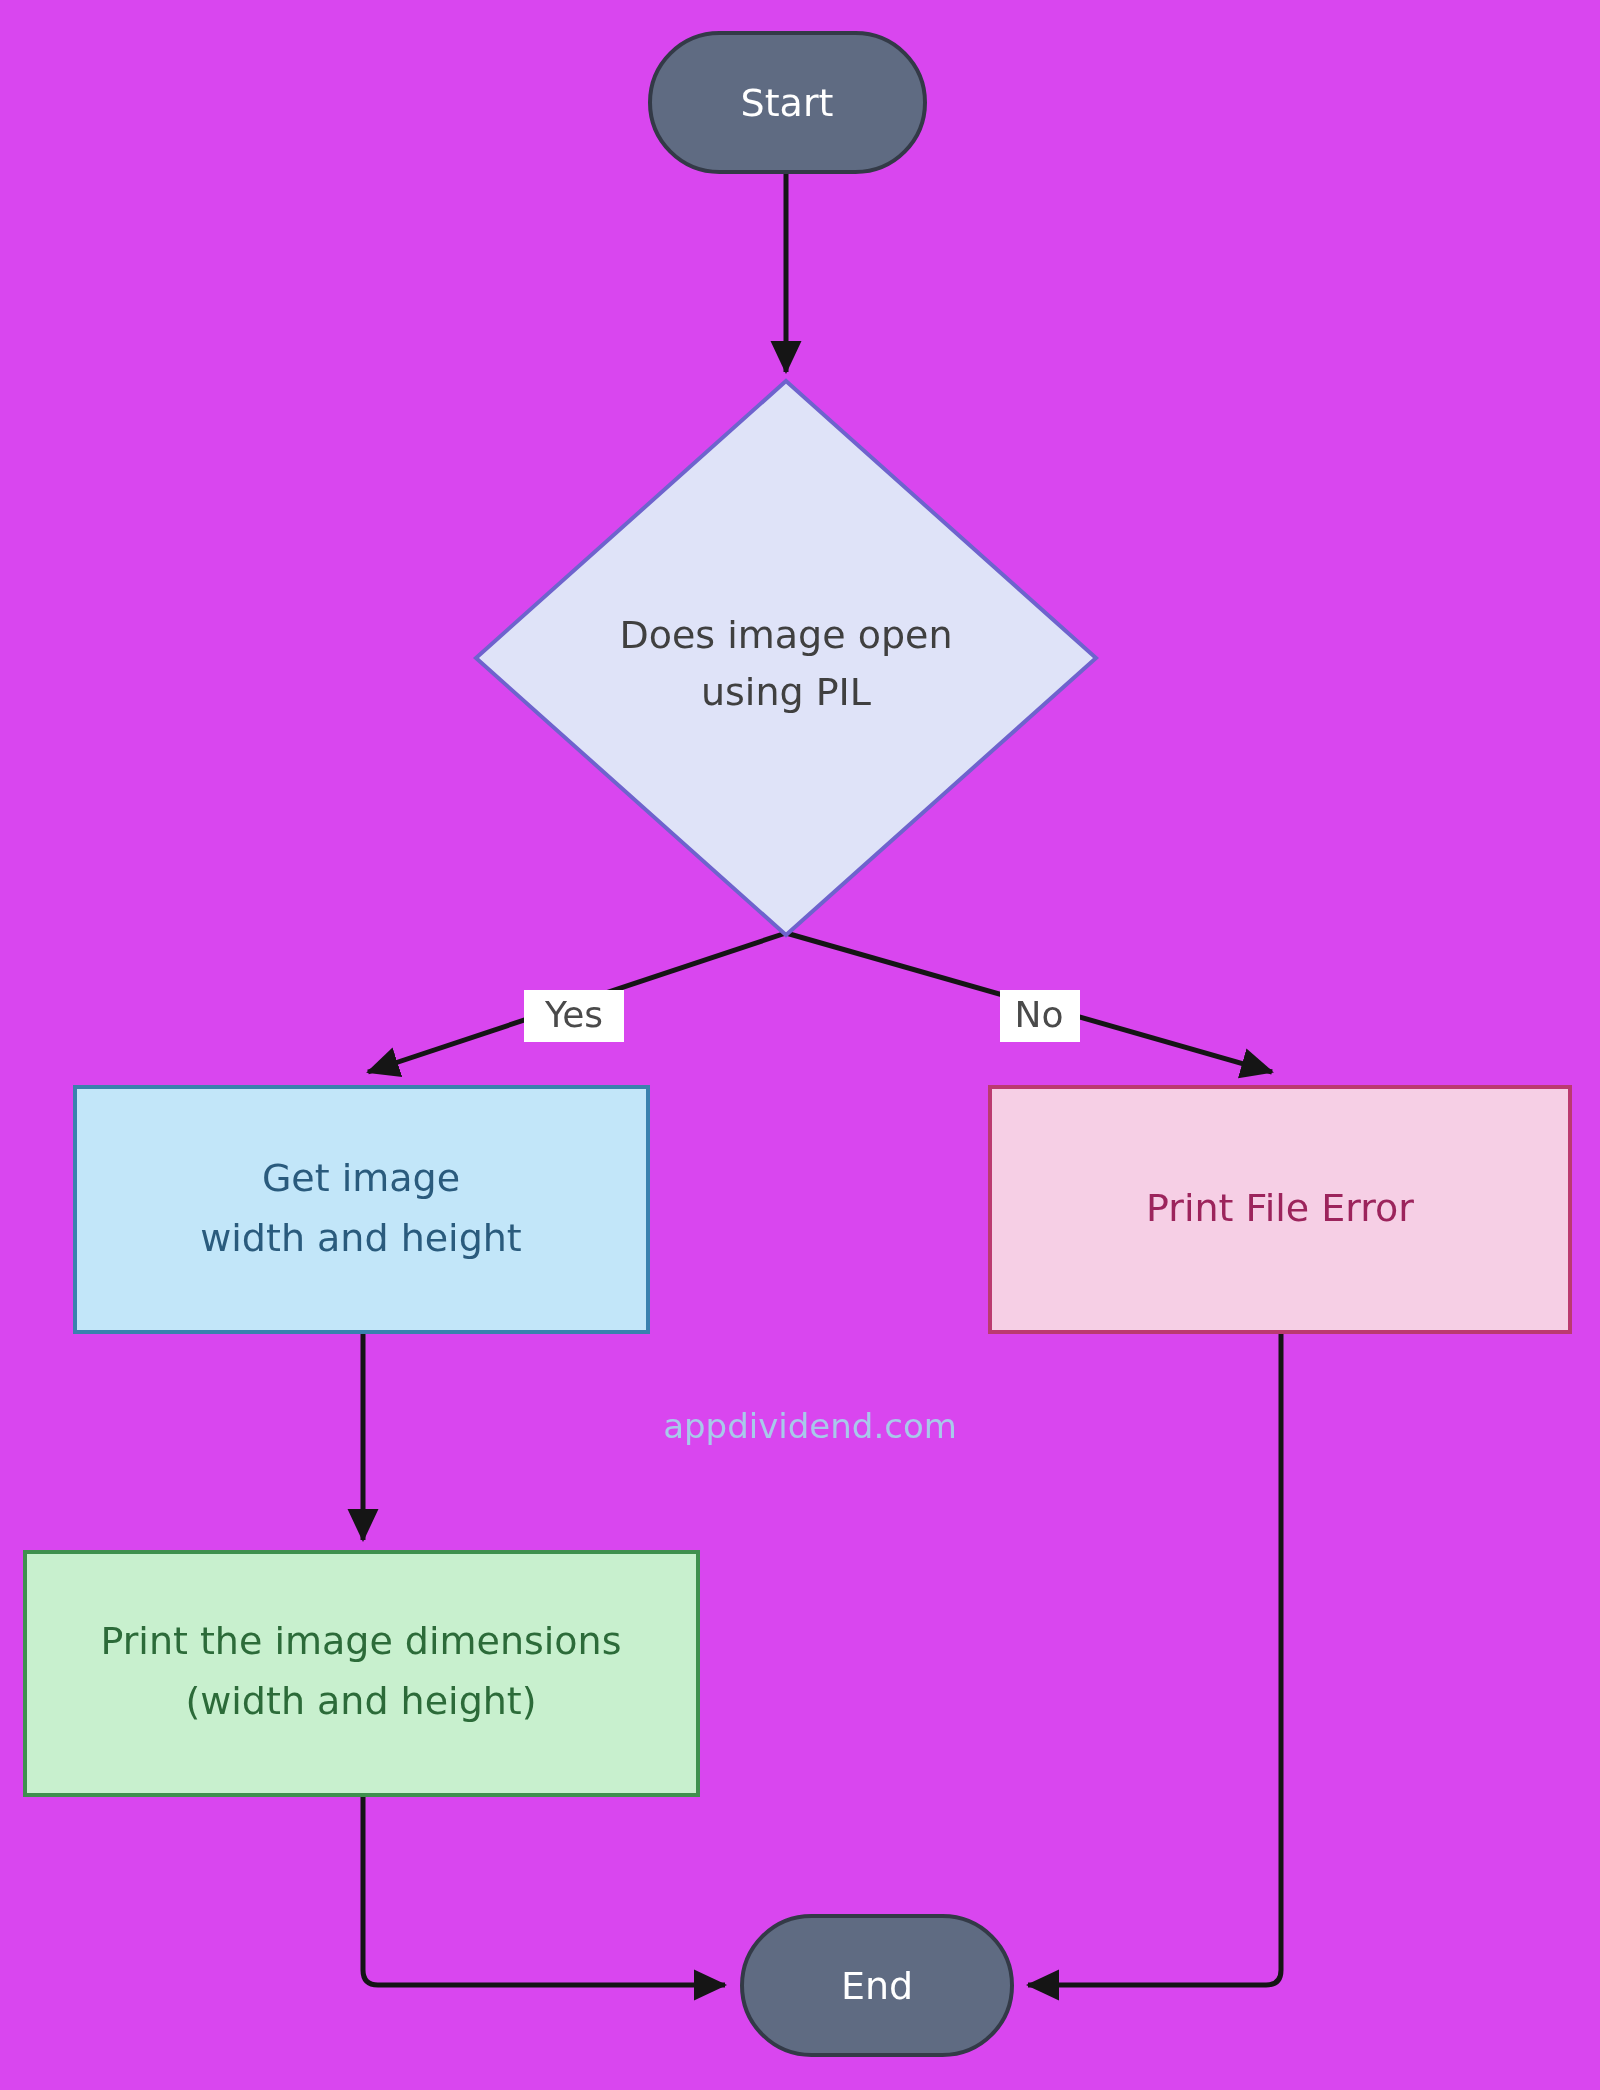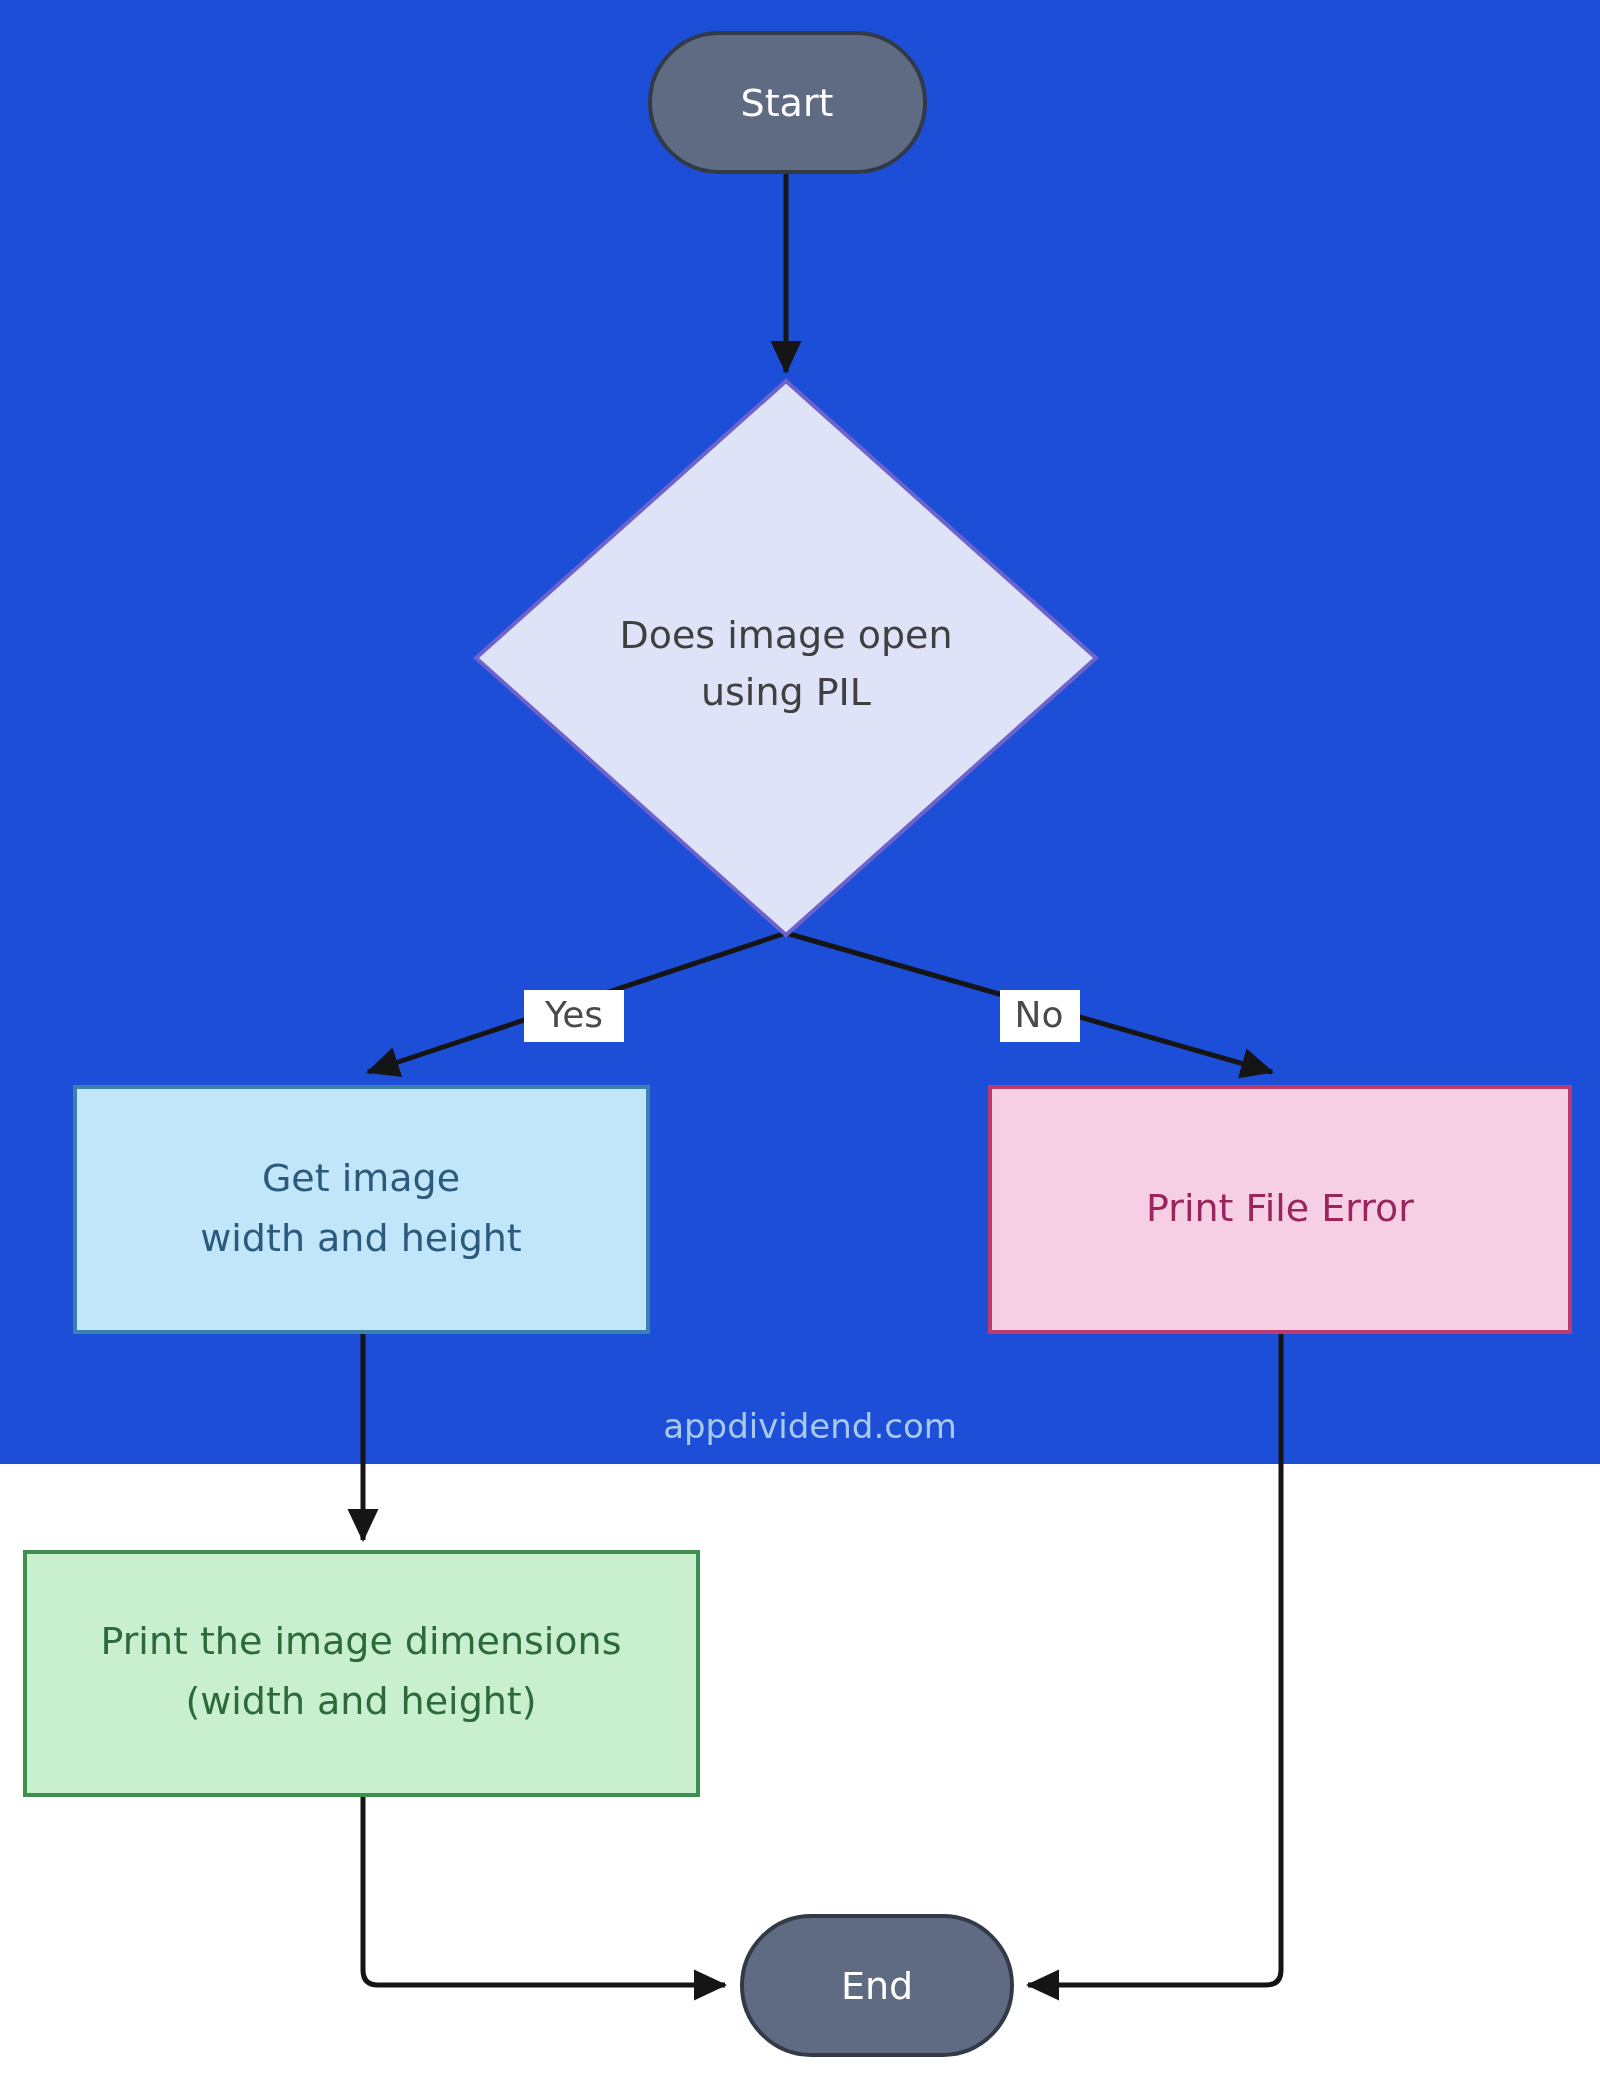--- a/index.html
+++ b/index.html
@@ -9,22 +9,22 @@
   }
   body {
     width: 1600px;
     height: 2090px;
     font-family: "DejaVu Sans", "Liberation Sans", sans-serif;
     overflow: hidden;
   }
   #flowchart-root {
     position: relative;
     width: 1600px;
-    height: 1464px;
-    background: #1d4ed8;
+    height: 2090px;
+    background: #d946ef;
   }
   svg.flow-canvas {
     position: absolute;
     top: 0;
     left: 0;
     width: 1600px;
     height: 2090px;
     display: block;
   }
   text {

